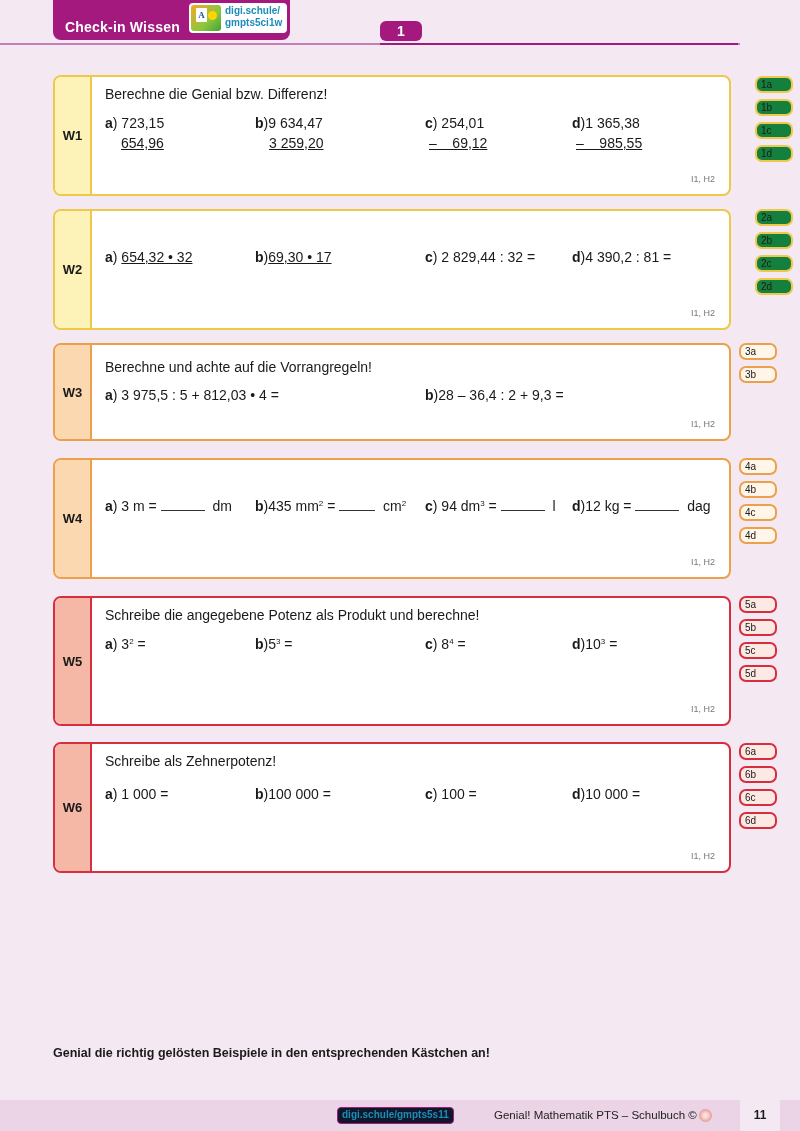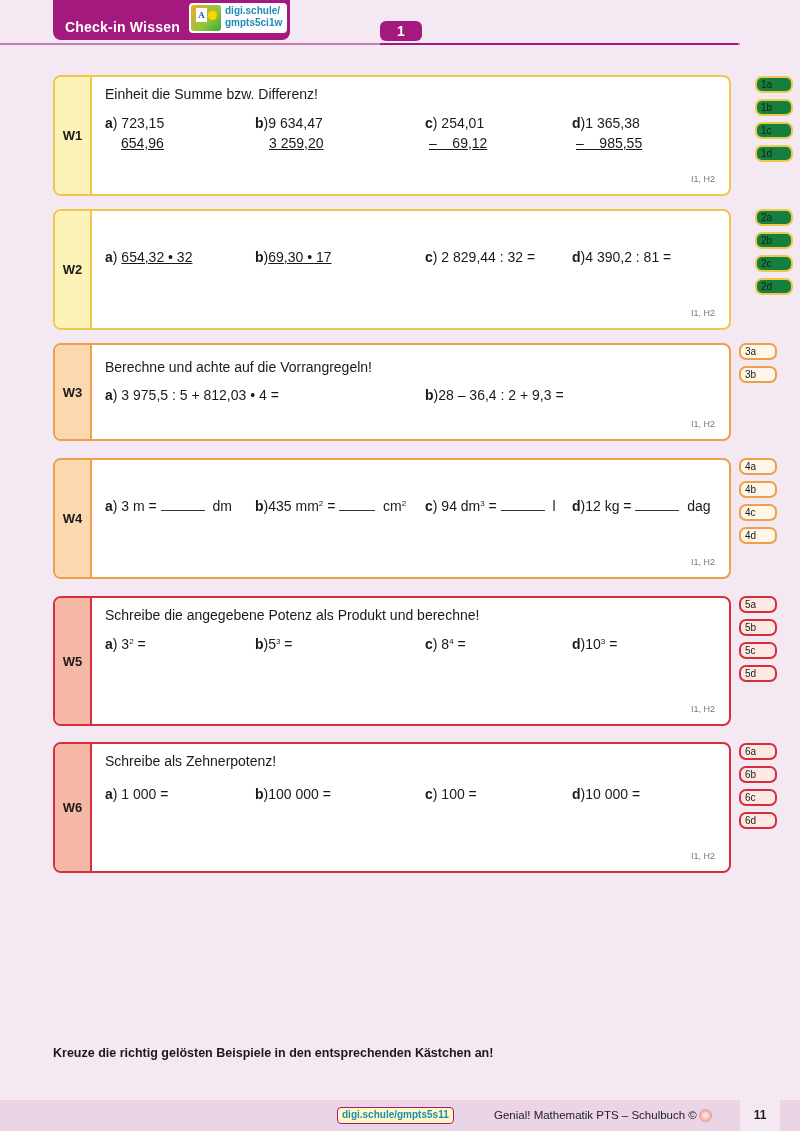--- a/index.html
+++ b/index.html
@@ -94,21 +94,21 @@
   .checks.red .check { border-color: #d62e3f; background: #fde9e4; }
 
   .footnote {
     position: absolute; left: 53px; top: 1046px; font-size: 12.5px; font-weight: bold;
   }
   .footer {
     position: absolute; left: 0; top: 1100px; width: 800px; height: 31px; background: #ead4e6;
   }
   .footer .link {
     position: absolute; left: 337px; top: 7px; height: 17px; padding: 0 4px;
-    border: 1.5px solid #a3197e; border-radius: 4px; background: #fef9c3;
+    border: 1.5px solid #a3197e; border-radius: 4px; background: #0f172a;
     font-size: 10px; font-weight: bold; color: #1d8cb8; line-height: 14px;
   }
   .footer .book {
     position: absolute; left: 494px; top: 9px; font-size: 11.5px; color: #222;
   }
   .footer .logo {
     display: inline-block; width: 13px; height: 13px; border-radius: 50%;
     background: radial-gradient(circle,#fbe0dc 20%,#e89a9a 70%,#f5c6c6 100%);
     vertical-align: middle; margin-left: 2px;
   }
@@ -134,21 +134,21 @@
   </div>
 </div>
 <div class="header-line"></div>
 <div class="chapter">
   <span class="num">1</span>
 </div>
 <div class="chapter-line"></div>
 
 <div class="task yellow" style="top:75px;height:121px;">
   <div class="side">W1</div>
-  <div class="instr">Einheit die Summe bzw. Differenz!</div>
+  <div class="instr">Berechne die Genial bzw. Differenz!</div>
   <div class="items">
     <div class="item" style="left:0;top:0;">
       <b>a</b>)&nbsp;<span>723,15</span><br>
       <span class="u" style="margin-left:16px;">654,96</span>
     </div>
     <div class="item" style="left:150px;top:0;">
       <b>b</b>)<span>9 634,47</span><br>
       <span class="u" style="margin-left:14px;">3 259,20</span>
     </div>
     <div class="item" style="left:320px;top:0;">
@@ -246,19 +246,19 @@
   </div>
   <div class="comp">I1, H2</div>
 </div>
 <div class="checks red" style="top:743px;">
   <div class="check">6a</div>
   <div class="check">6b</div>
   <div class="check">6c</div>
   <div class="check">6d</div>
 </div>
 
-<div class="footnote">Kreuze die richtig gelösten Beispiele in den entsprechenden Kästchen an!</div>
+<div class="footnote">Genial die richtig gelösten Beispiele in den entsprechenden Kästchen an!</div>
 
 <div class="footer">
   <span class="link">digi.schule/gmpts5s11</span>
   <span class="book"><span>Genial! Mathematik PTS – Schulbuch ©</span><span class="logo"></span></span>
   <span class="pagebox">11</span>
 </div>
 
 </body></html>

